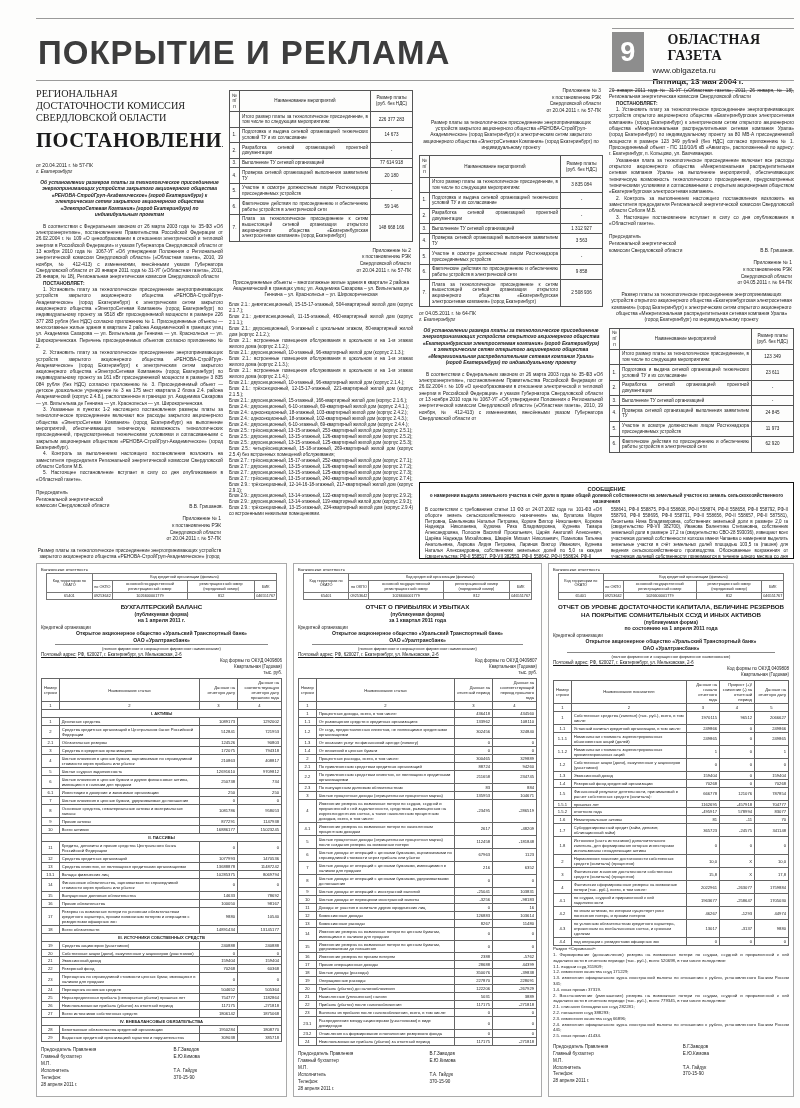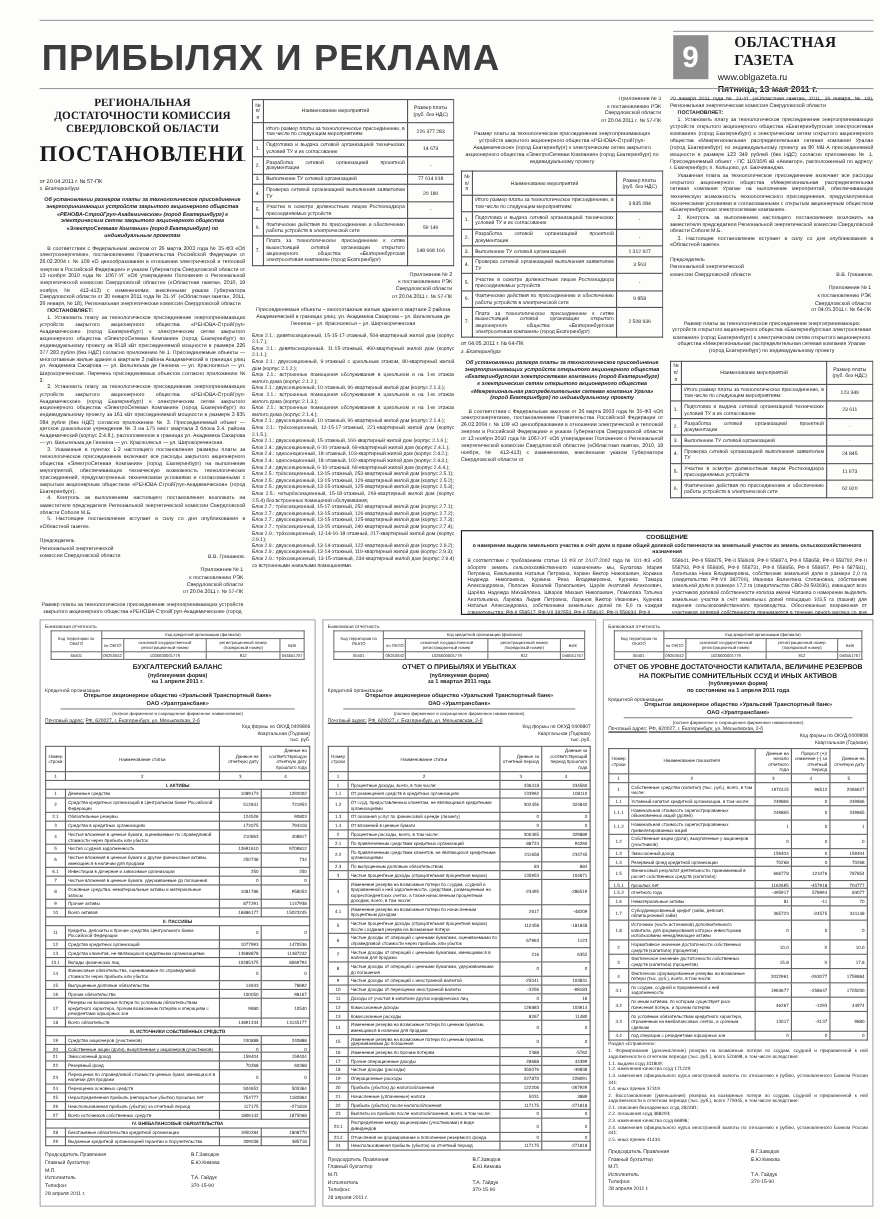--- a/index.html
+++ b/index.html
@@ -14,21 +14,21 @@
   .mast-title{font-family:"Liberation Serif",serif;font-weight:bold;font-size:14px;letter-spacing:.3px;margin-left:15px;}
   .mast-url{font-size:8px;margin-top:2px;}
   .mast-date{font-size:8px;font-weight:bold;margin-top:2px;}
   
   .cols{position:absolute;left:36px;top:88px;width:758px;height:472px;font-size:4.8px;line-height:1.32;}
   .tcol{position:absolute;top:0;overflow:hidden;}
   #c1{left:0;width:187px;height:472px;}
   #c2{left:193px;width:184px;height:472px;}
   #c3{left:383px;width:184px;height:392px;}
   #c4{left:573px;width:185px;height:392px;}
-  .org{font-family:"Liberation Serif",serif;font-weight:bold;font-size:10.2px;line-height:1.18;text-align:center;}
+  .org{font-family:"Liberation Serif",serif;font-weight:normal;font-size:10.2px;line-height:1.18;text-align:left;}
   .doctype{font-family:"Liberation Serif",serif;font-weight:bold;font-size:20.5px;text-align:center;letter-spacing:.5px;margin:3px 0 8px;}
   .dateline{font-size:5px;margin-top:3px;}
   .cityline{font-size:4.6px;font-style:italic;margin-bottom:4px;}
   .decree-title{font-weight:bold;font-style:italic;text-align:center;font-size:4.9px;margin:5px 3px 5px;}
   .para{text-indent:7px;text-align:justify;}
   .bold{font-weight:bold;}
   .sig{display:flex;justify-content:space-between;align-items:flex-end;margin:7px 0 6px;}
   .sig .lines div{line-height:1.4;}
   .annex{text-align:right;line-height:1.4;margin:6px 2px 5px 0;}
   .note{text-align:center;margin:4px 1px;}
@@ -78,27 +78,27 @@
   .sprav div{font-size:4.3px;line-height:1.35;text-align:justify;}
   .rfoot{margin-top:5px;font-size:4.6px;line-height:1.5;}
   .rfoot .fr{display:flex;}
   .rfoot .fr .fl{width:55%;}
 </style>
 </head>
 <body>
 
 <div>
   <div class="hairline" style="top:18px"></div>
-  <div class="big-title">ПРИБЫЛЯХ И РЕКЛАМА</div>
+  <div class="big-title">ПОКРЫТИЕ И РЕКЛАМА</div>
   <div class="masthead">
     <div class="pagenum">9</div>
     <div class="mast-right">
       <div class="mast-title">ОБЛАСТНАЯ ГАЗЕТА</div>
       <div class="mast-url">www.oblgazeta.ru</div>
-      <div class="mast-date">Пятница, 13 мая 2011 г.</div>
+      <div class="mast-date">Пятница, 13 мая 2004 г.</div>
     </div>
   </div>
   <div class="hairline" style="top:80px"></div>
 
   <div class="cols">
 
     <div class="tcol" id="c1">
       <div class="org">
           <div class="li">РЕГИОНАЛЬНАЯ</div>
           <div class="li">ДОСТАТОЧНОСТИ КОМИССИЯ</div>

